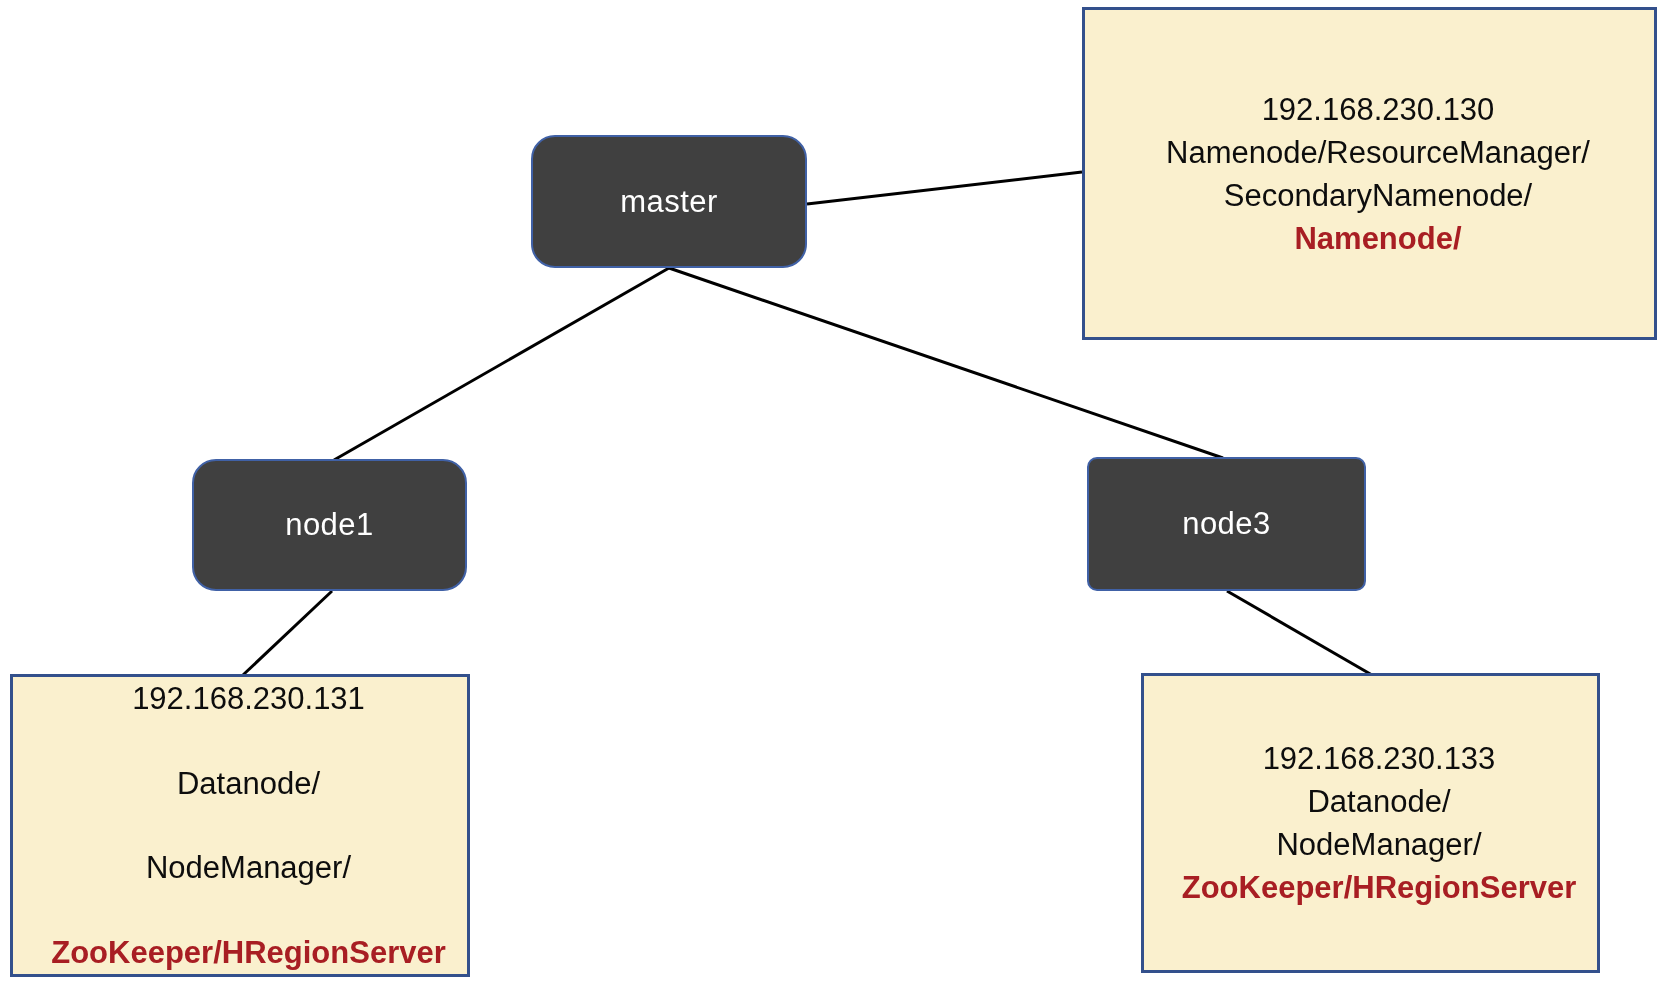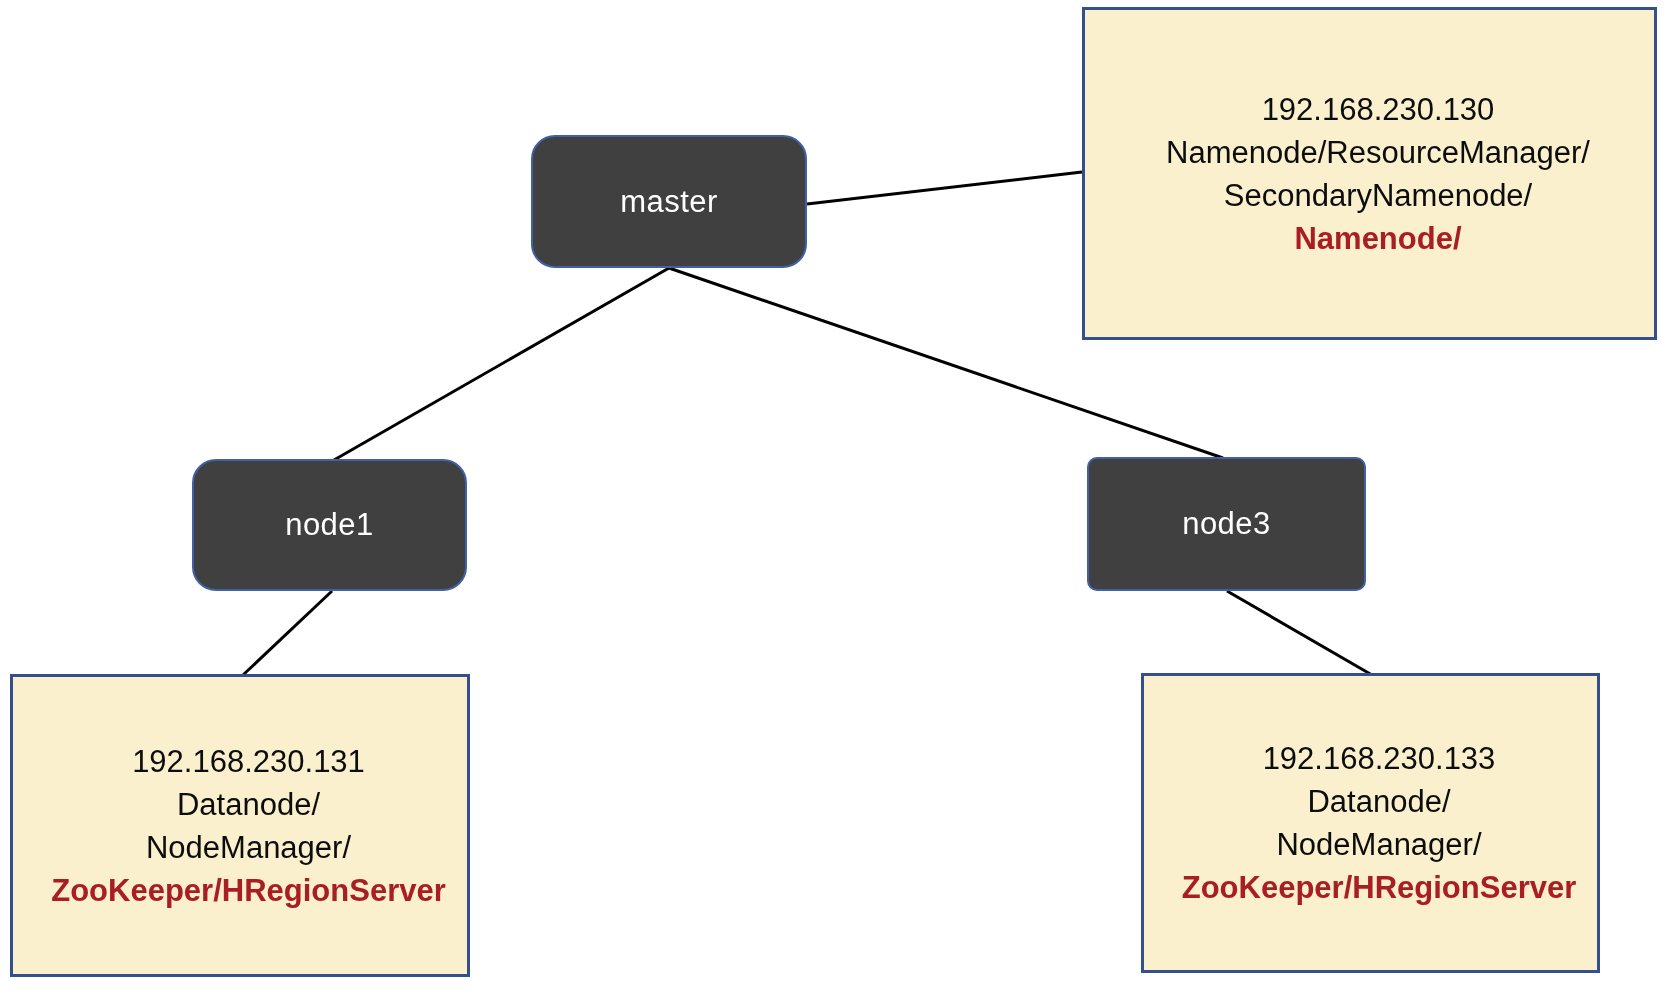--- a/index.html
+++ b/index.html
@@ -50,21 +50,21 @@
     flex-direction: column;
     align-items: center;
     justify-content: center;
     text-align: center;
     color: #0d0d0d;
     font-size: 31px;
     line-height: 43px;
     padding-left: 17px;
   }
   #info-master { left: 1082px; top: 7px;   width: 575px; height: 333px; }
-  #info-node1  { left: 10px;   top: 674px; width: 460px; height: 303px; }
+  #info-node1  { left: 10px;   top: 674px; width: 460px; height: 303px; justify-content: space-between; }
   #info-node3  { left: 1141px; top: 673px; width: 459px; height: 300px; }
   .info .line { display: block; white-space: nowrap; }
   .info .red {
     color: #A81E23;
     font-weight: bold;
   }
 </style>
 </head>
 <body>
 

